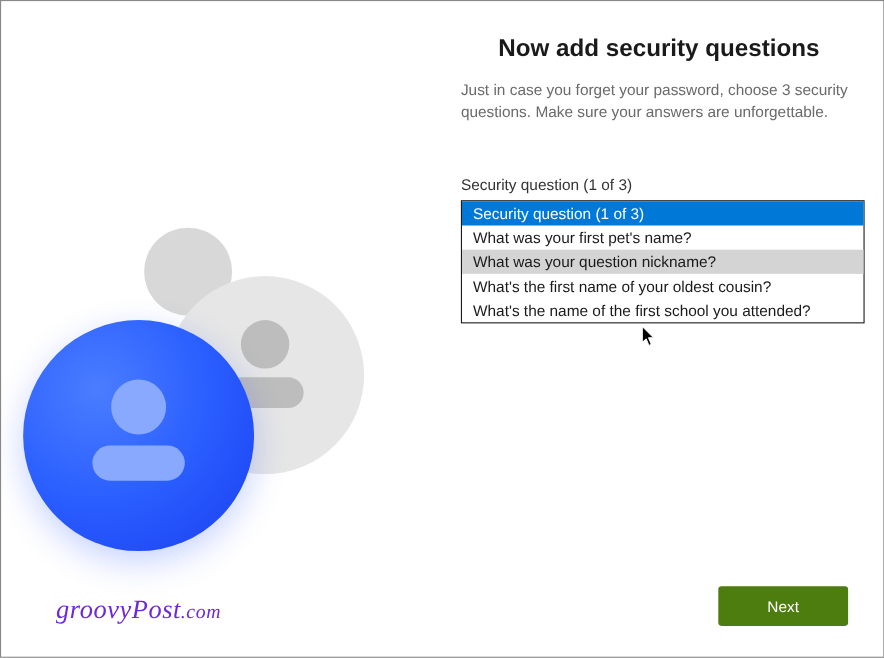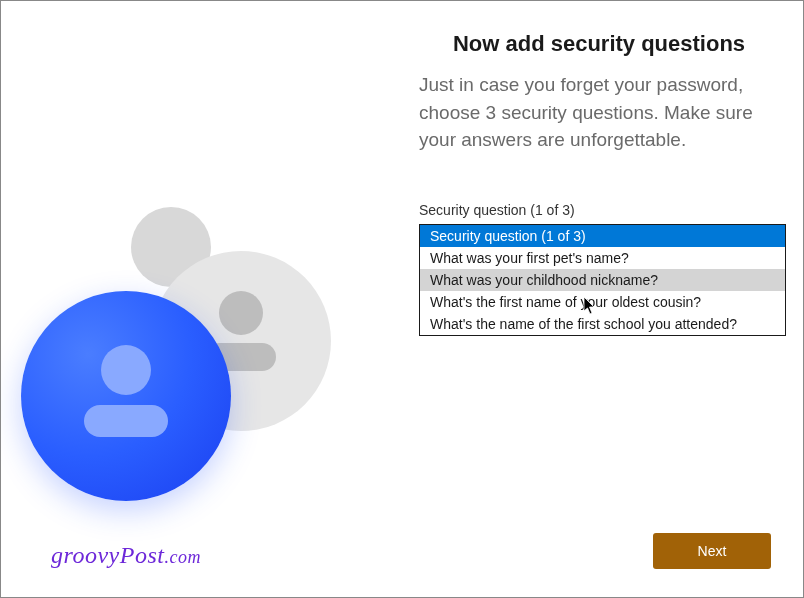--- a/index.html
+++ b/index.html
@@ -78,21 +78,21 @@
       width: 360px;
     }
     .title {
       font-size: 22px;
       font-weight: 600;
       color: #1a1a1a;
       margin-bottom: 14px;
       text-align: center;
     }
     .subtitle {
-      font-size: 19px;
+      font-size: 14px;
       color: #6a6a6a;
       line-height: 1.45;
       margin-bottom: 48px;
     }
     .field-label {
       font-size: 14px;
       color: #333;
       margin-bottom: 6px;
     }
     .dropdown {
@@ -121,21 +121,21 @@
       top: 295px;
       width: 14px; height: 20px;
       pointer-events: none;
     }
     .next-btn {
       position: absolute;
       right: 32px;
       bottom: 28px;
       width: 118px;
       height: 36px;
-      background: #a16207;
+      background: #4d7c0f;
       color: #fff;
       border: none;
       font-size: 14px;
       font-family: inherit;
       cursor: pointer;
       border-radius: 3px;
     }
     .watermark {
       position: absolute;
       left: 22px;
@@ -166,21 +166,21 @@
   </div>
 </div>
 
 <div class="content">
   <h1 class="title">Now add security questions</h1>
   <p class="subtitle">Just in case you forget your password, choose 3 security questions. Make sure your answers are unforgettable.</p>
   <div class="field-label">Security question (1 of 3)</div>
   <div class="dropdown" id="dropdown">
       <div class="dropdown-option selected">Security question (1 of 3)</div>
       <div class="dropdown-option">What was your first pet's name?</div>
-      <div class="dropdown-option hovered">What was your childhood nickname?</div>
+      <div class="dropdown-option hovered">What was your question nickname?</div>
       <div class="dropdown-option">What's the first name of your oldest cousin?</div>
       <div class="dropdown-option">What's the name of the first school you attended?</div>
     </div>
 </div>
 
 <svg class="cursor" viewBox="0 0 14 20">
   <path d="M1 1 L1 15 L4.5 12 L7 18 L9 17 L6.5 11 L11 11 Z" fill="#000" stroke="#fff" stroke-width="0.8"></path>
 </svg>
 
 <button class="next-btn">Next</button>

